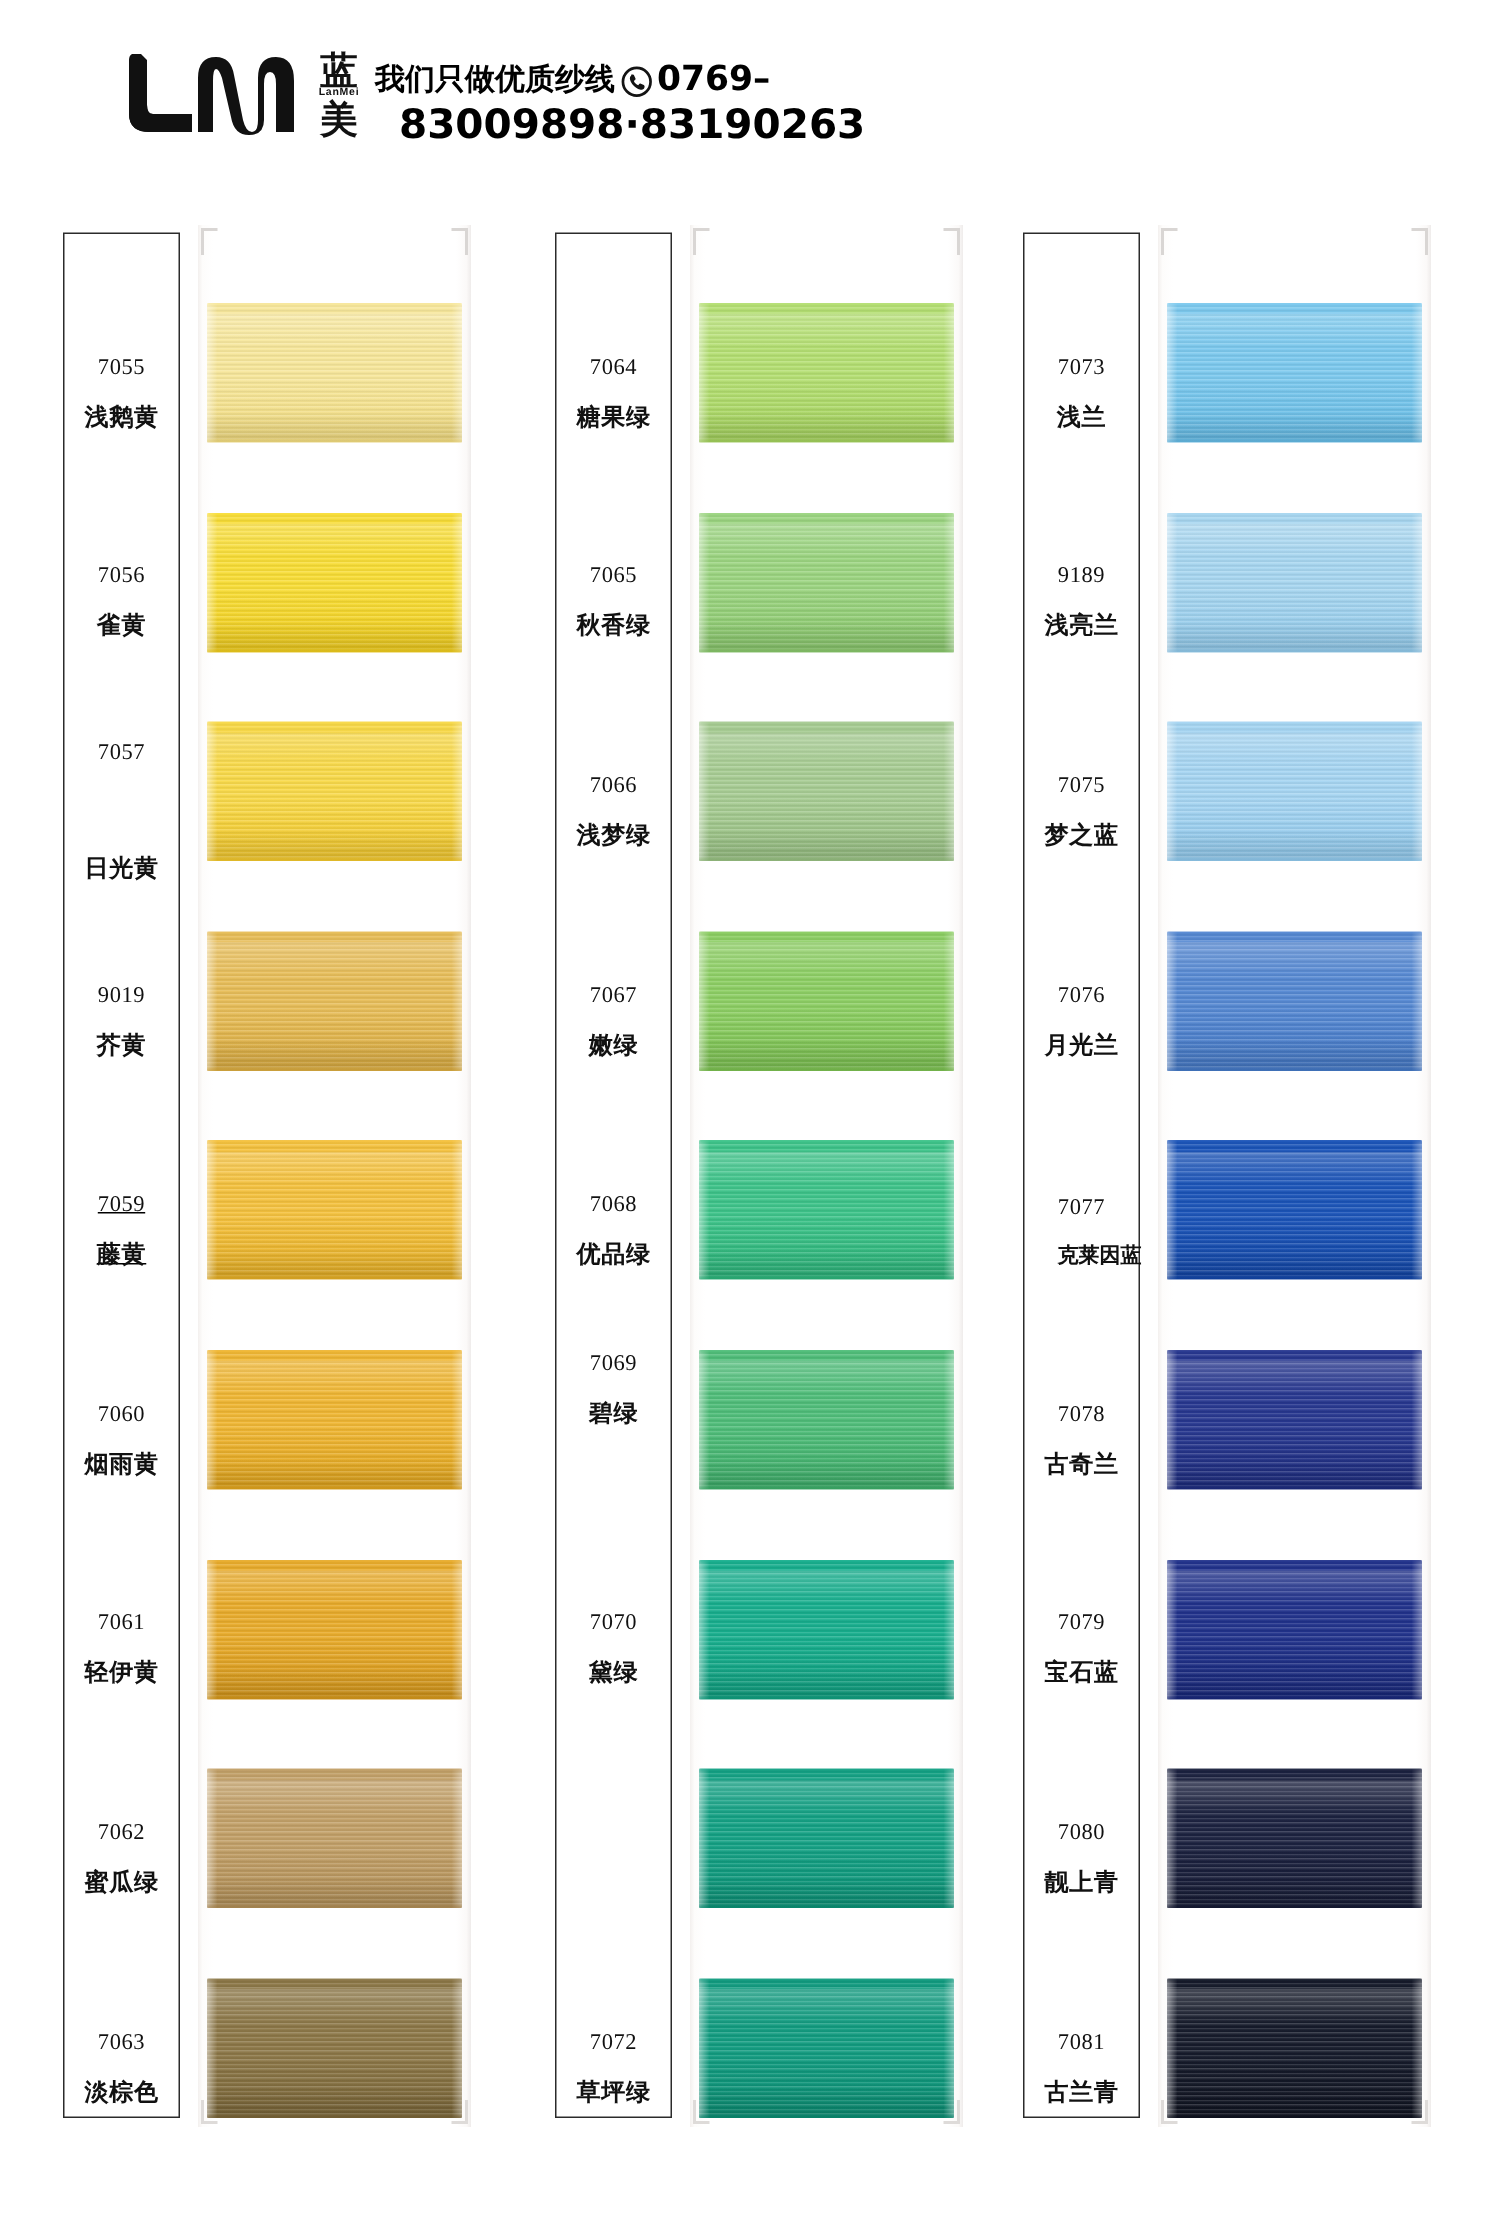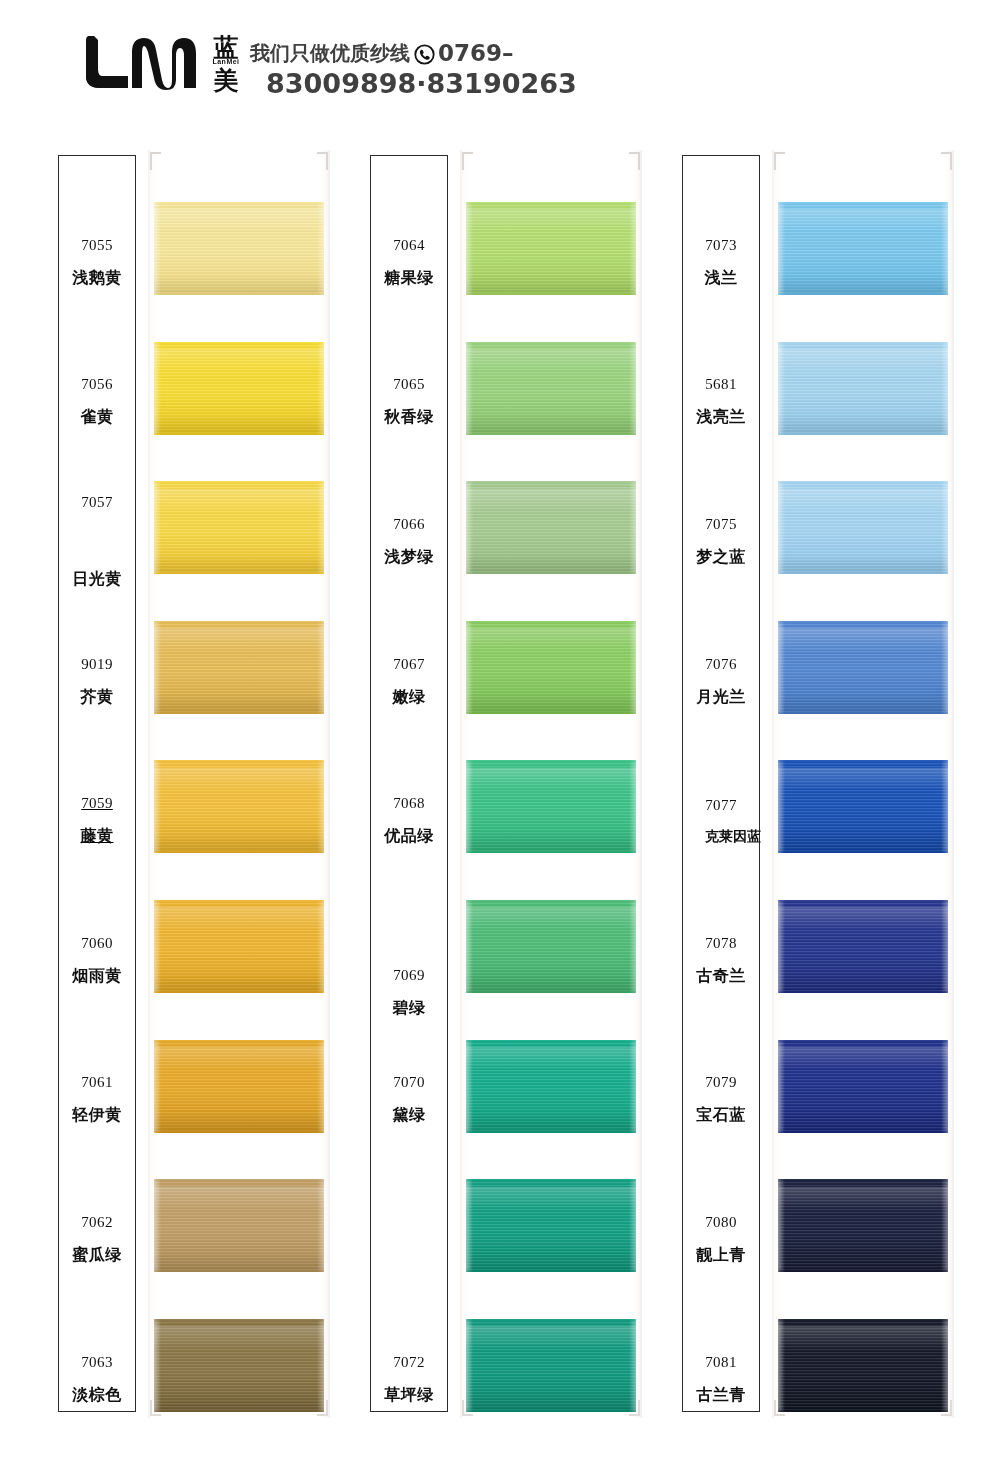--- a/index.html
+++ b/index.html
@@ -36,21 +36,21 @@
     font-weight: bold;
     color: #111;
     line-height: 1.08;
   }
   #logo-cn .cn-big { font-size: 25px; display: block; letter-spacing: 0px; }
   #logo-cn .cn-sub { font-size: 7px; display: block; letter-spacing: .5px; margin-top: -3px; margin-bottom: 1px; }
 
   #slogan-block {
     position: absolute;
     left: 250px; top: 40px;
-    color: #404040;
+    color: #000000;
   }
   #slogan-line1 {
     font-family: "Liberation Sans", sans-serif;
     font-weight: bold;
     font-size: 20px;
     line-height: 26px;
     white-space: nowrap;
     display: flex;
     align-items: center;
   }
@@ -83,21 +83,21 @@
     position: absolute;
     left: 0; top: 140px;
     width: 1000px; height: 1290px;
   }
   .column {
     position: absolute;
     top: 0;
     width: 300px;
     height: 1290px;
   }
-  #col-0 { left: 48px; }
+  #col-0 { left: 32px; }
   #col-1 { left: 360px; }
   #col-2 { left: 672px; }
 
   
   .label-card {
     position: absolute;
     left: 10px;
     top: 15px;
     width: 78px;
     height: 1257px;
@@ -417,21 +417,21 @@
             <div class="label-name">浅梦绿</div>
           </div>
           <div class="label-row" style="top: 455.8px;">
             <div class="label-code">7067</div>
             <div class="label-name">嫩绿</div>
           </div>
           <div class="label-row" style="top: 595.4px;">
             <div class="label-code">7068</div>
             <div class="label-name">优品绿</div>
           </div>
-          <div class="label-row" style="top: 767px;">
+          <div class="label-row" style="top: 701px;">
             <div class="label-code">7069</div>
             <div class="label-name">碧绿</div>
           </div>
           <div class="label-row" style="top: 874.6px;">
             <div class="label-code">7070</div>
             <div class="label-name">黛绿</div>
           </div>
           <div class="label-row" style="top: 1153.8px;">
             <div class="label-code">7072</div>
             <div class="label-name">草坪绿</div>
@@ -536,21 +536,21 @@
       </div>
     </div>
   <div class="column" id="col-2">
       <div class="label-card">
         <div class="label-rows">
           <div class="label-row" style="top: 37px;">
             <div class="label-code">7073</div>
             <div class="label-name">浅兰</div>
           </div>
           <div class="label-row" style="top: 176.6px;">
-            <div class="label-code">5681</div>
+            <div class="label-code">9189</div>
             <div class="label-name">浅亮兰</div>
           </div>
           <div class="label-row" style="top: 316.2px;">
             <div class="label-code">7075</div>
             <div class="label-name">梦之蓝</div>
           </div>
           <div class="label-row" style="top: 455.8px;">
             <div class="label-code">7076</div>
             <div class="label-name">月光兰</div>
           </div>

